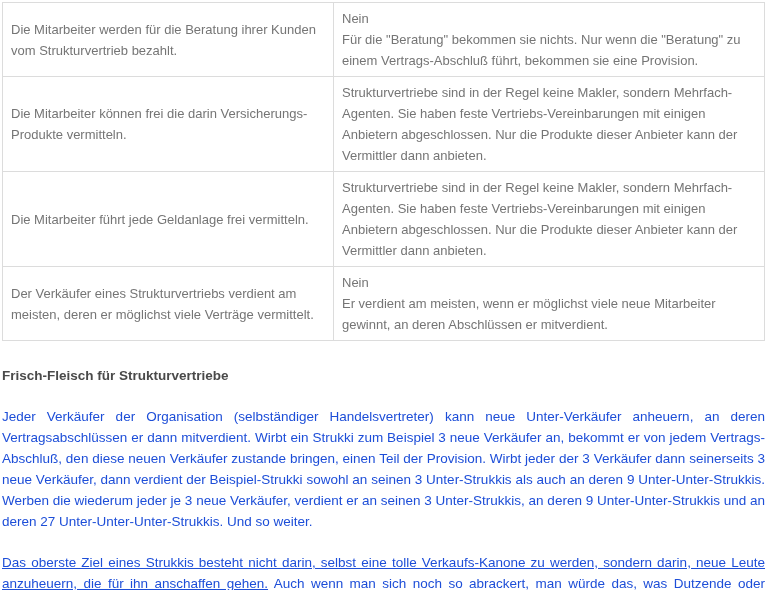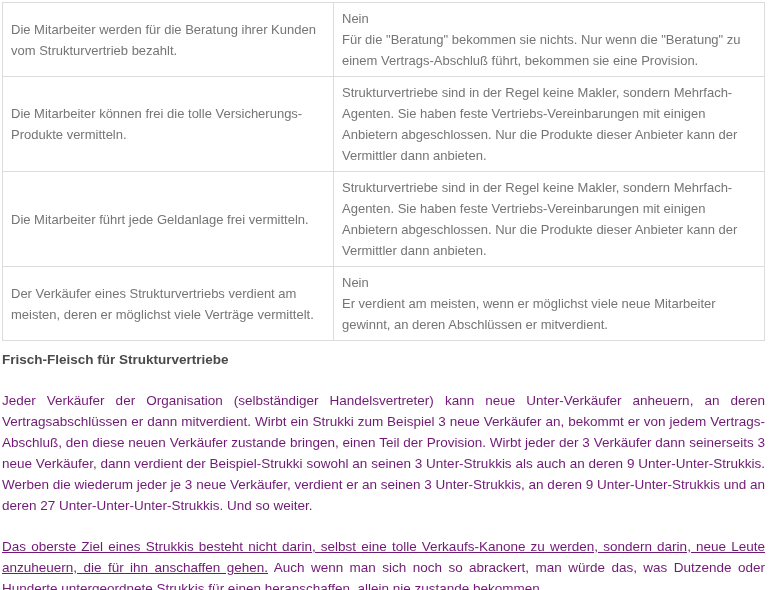--- a/index.html
+++ b/index.html
@@ -26,32 +26,32 @@
   table.fact-table td {
     border: 1px solid #dcdcdc;
     vertical-align: middle;
     padding: 5px 8px;
     line-height: 21px;
     color: #757575;
     background: #ffffff;
   }
   .answer-intro { display: block; }
   h2.section-heading {
-    margin: 8px 0 0 0;
+    margin: 24px 0 0 0;
     font-size: 13.5px;
     font-weight: bold;
     color: #4a4a4a;
     line-height: 21px;
   }
   p.body-paragraph {
     margin: 20px 0 0 0;
     font-size: 13.5px;
     line-height: 21px;
     text-align: justify;
-    color: #701a75;
+    color: #1d4ed8;
   }
   .underlined {
     text-decoration: underline;
   }
 </style>
 </head>
 <body>
 
 <div class="page">
 
@@ -62,21 +62,21 @@
     </colgroup>
     <tbody>
       <tr>
         <td>Die Mitarbeiter werden für die Beratung ihrer Kunden vom Strukturvertrieb bezahlt.</td>
         <td>
           <span class="answer-intro">Nein</span>
           <span>Für die "Beratung" bekommen sie nichts. Nur wenn die "Beratung" zu einem Vertrags-Abschluß führt, bekommen sie eine Provision.</span>
         </td>
       </tr>
       <tr>
-        <td>Die Mitarbeiter können frei die tolle Versicherungs-Produkte vermitteln.</td>
+        <td>Die Mitarbeiter können frei die darin Versicherungs-Produkte vermitteln.</td>
         <td>
           <span>Strukturvertriebe sind in der Regel keine Makler, sondern Mehrfach-Agenten. Sie haben feste Vertriebs-Vereinbarungen mit einigen Anbietern abgeschlossen. Nur die Produkte dieser Anbieter kann der Vermittler dann anbieten.</span>
         </td>
       </tr>
       <tr>
         <td>Die Mitarbeiter führt jede Geldanlage frei vermitteln.</td>
         <td>
           <span>Strukturvertriebe sind in der Regel keine Makler, sondern Mehrfach-Agenten. Sie haben feste Vertriebs-Vereinbarungen mit einigen Anbietern abgeschlossen. Nur die Produkte dieser Anbieter kann der Vermittler dann anbieten.</span>
         </td>
       </tr>

